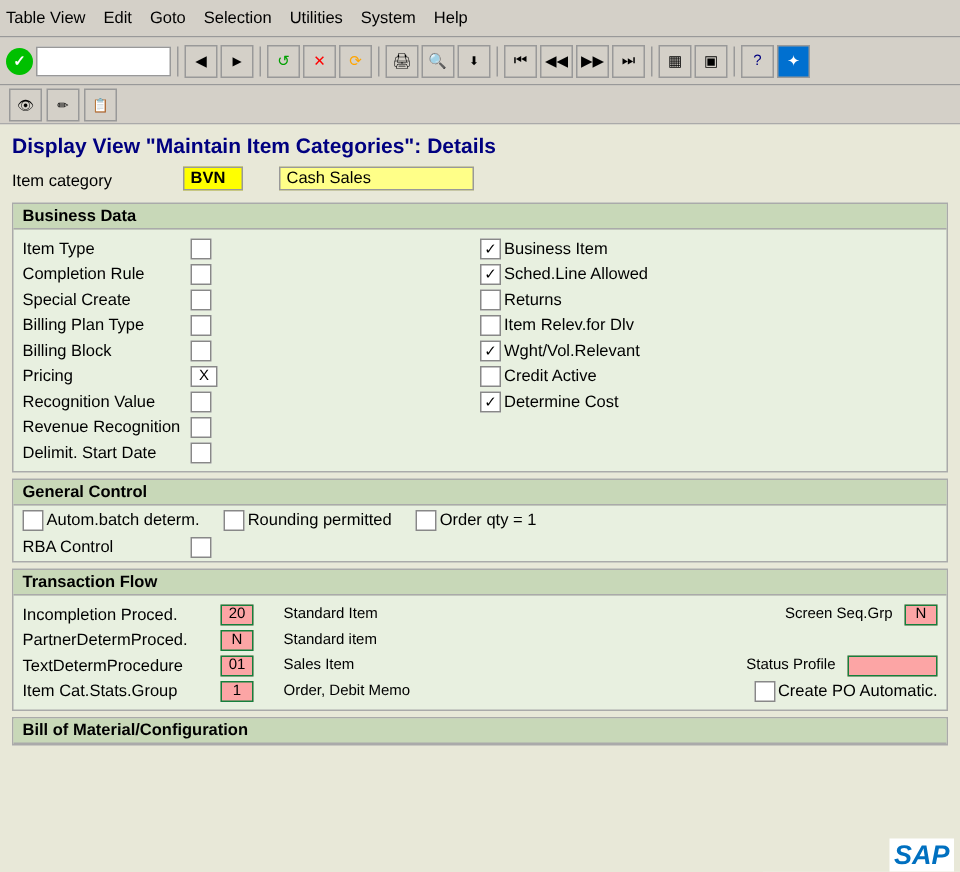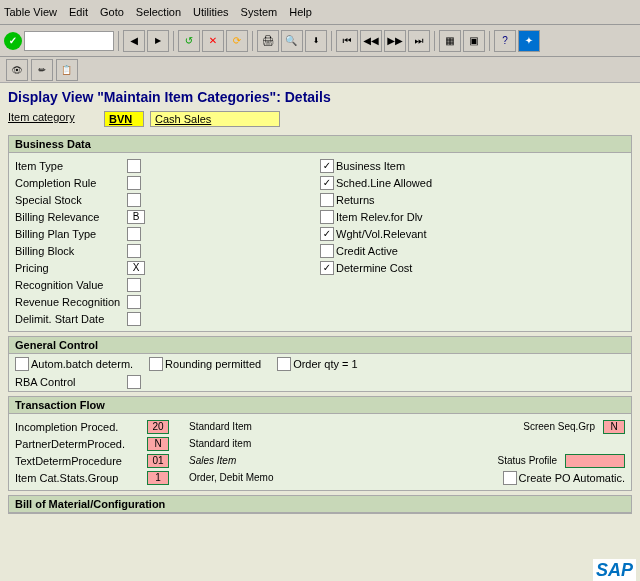--- a/index.html
+++ b/index.html
@@ -72,24 +72,23 @@
     
     .page-title {
       font-size: 14px;
       font-weight: bold;
       color: #000080;
       margin-bottom: 6px;
     }
     
     .item-cat-row {
       display: flex;
-      align-items: flex-start;
+      align-items: flex-end;
       margin-bottom: 8px;
-      gap: 6px;
-      text-decoration: underline;
+      gap: 24px;
     }
     .item-cat-label {
       width: 90px;
       font-size: 11px;
     }
     .item-cat-code {
       background: #ffff00;
       border: 1px solid #999;
       padding: 1px 4px;
       width: 40px;
@@ -268,26 +267,22 @@
           <div class="col-left">
             <div class="field-row">
               <span class="field-label">Item Type</span>
               <div class="field-checkbox"></div>
             </div>
             <div class="field-row">
               <span class="field-label">Completion Rule</span>
               <div class="field-checkbox"></div>
             </div>
             <div class="field-row">
-              <span class="field-label">Special Stock</span>
-              <div class="field-checkbox"></div>
-            </div>
-            <div class="field-row">
-              <span class="field-label">Billing Relevance</span>
-              <div class="field-input">B</div>
+              <span class="field-label">Special Create</span>
+              <div class="field-checkbox"></div>
             </div>
             <div class="field-row">
               <span class="field-label">Billing Plan Type</span>
               <div class="field-checkbox"></div>
             </div>
             <div class="field-row">
               <span class="field-label">Billing Block</span>
               <div class="field-checkbox"></div>
             </div>
             <div class="field-row">
@@ -396,21 +391,21 @@
           <span class="tf-label" style="width:130px;">PartnerDetermProced.</span>
           <div class="tf-val">N</div>
           <span style="width:16px;"></span>
           <span class="tf-text" style="width:100px;">Standard item</span>
         </div>
 
         <div class="field-row">
           <span class="tf-label" style="width:130px;">TextDetermProcedure</span>
           <div class="tf-val">01</div>
           <span style="width:16px;"></span>
-          <span class="tf-text" style="width:100px;font-style:italic;">Sales Item</span>
+          <span class="tf-text" style="width:100px;">Sales Item</span>
           <span style="flex:1;"></span>
           <span class="tf-text">Status Profile</span>
           <span style="width:4px;"></span>
           <div class="tf-val" style="width:60px;"></div>
         </div>
 
         <div class="field-row">
           <span class="tf-label" style="width:130px;">Item Cat.Stats.Group</span>
           <div class="tf-val">1</div>
           <span style="width:16px;"></span>

